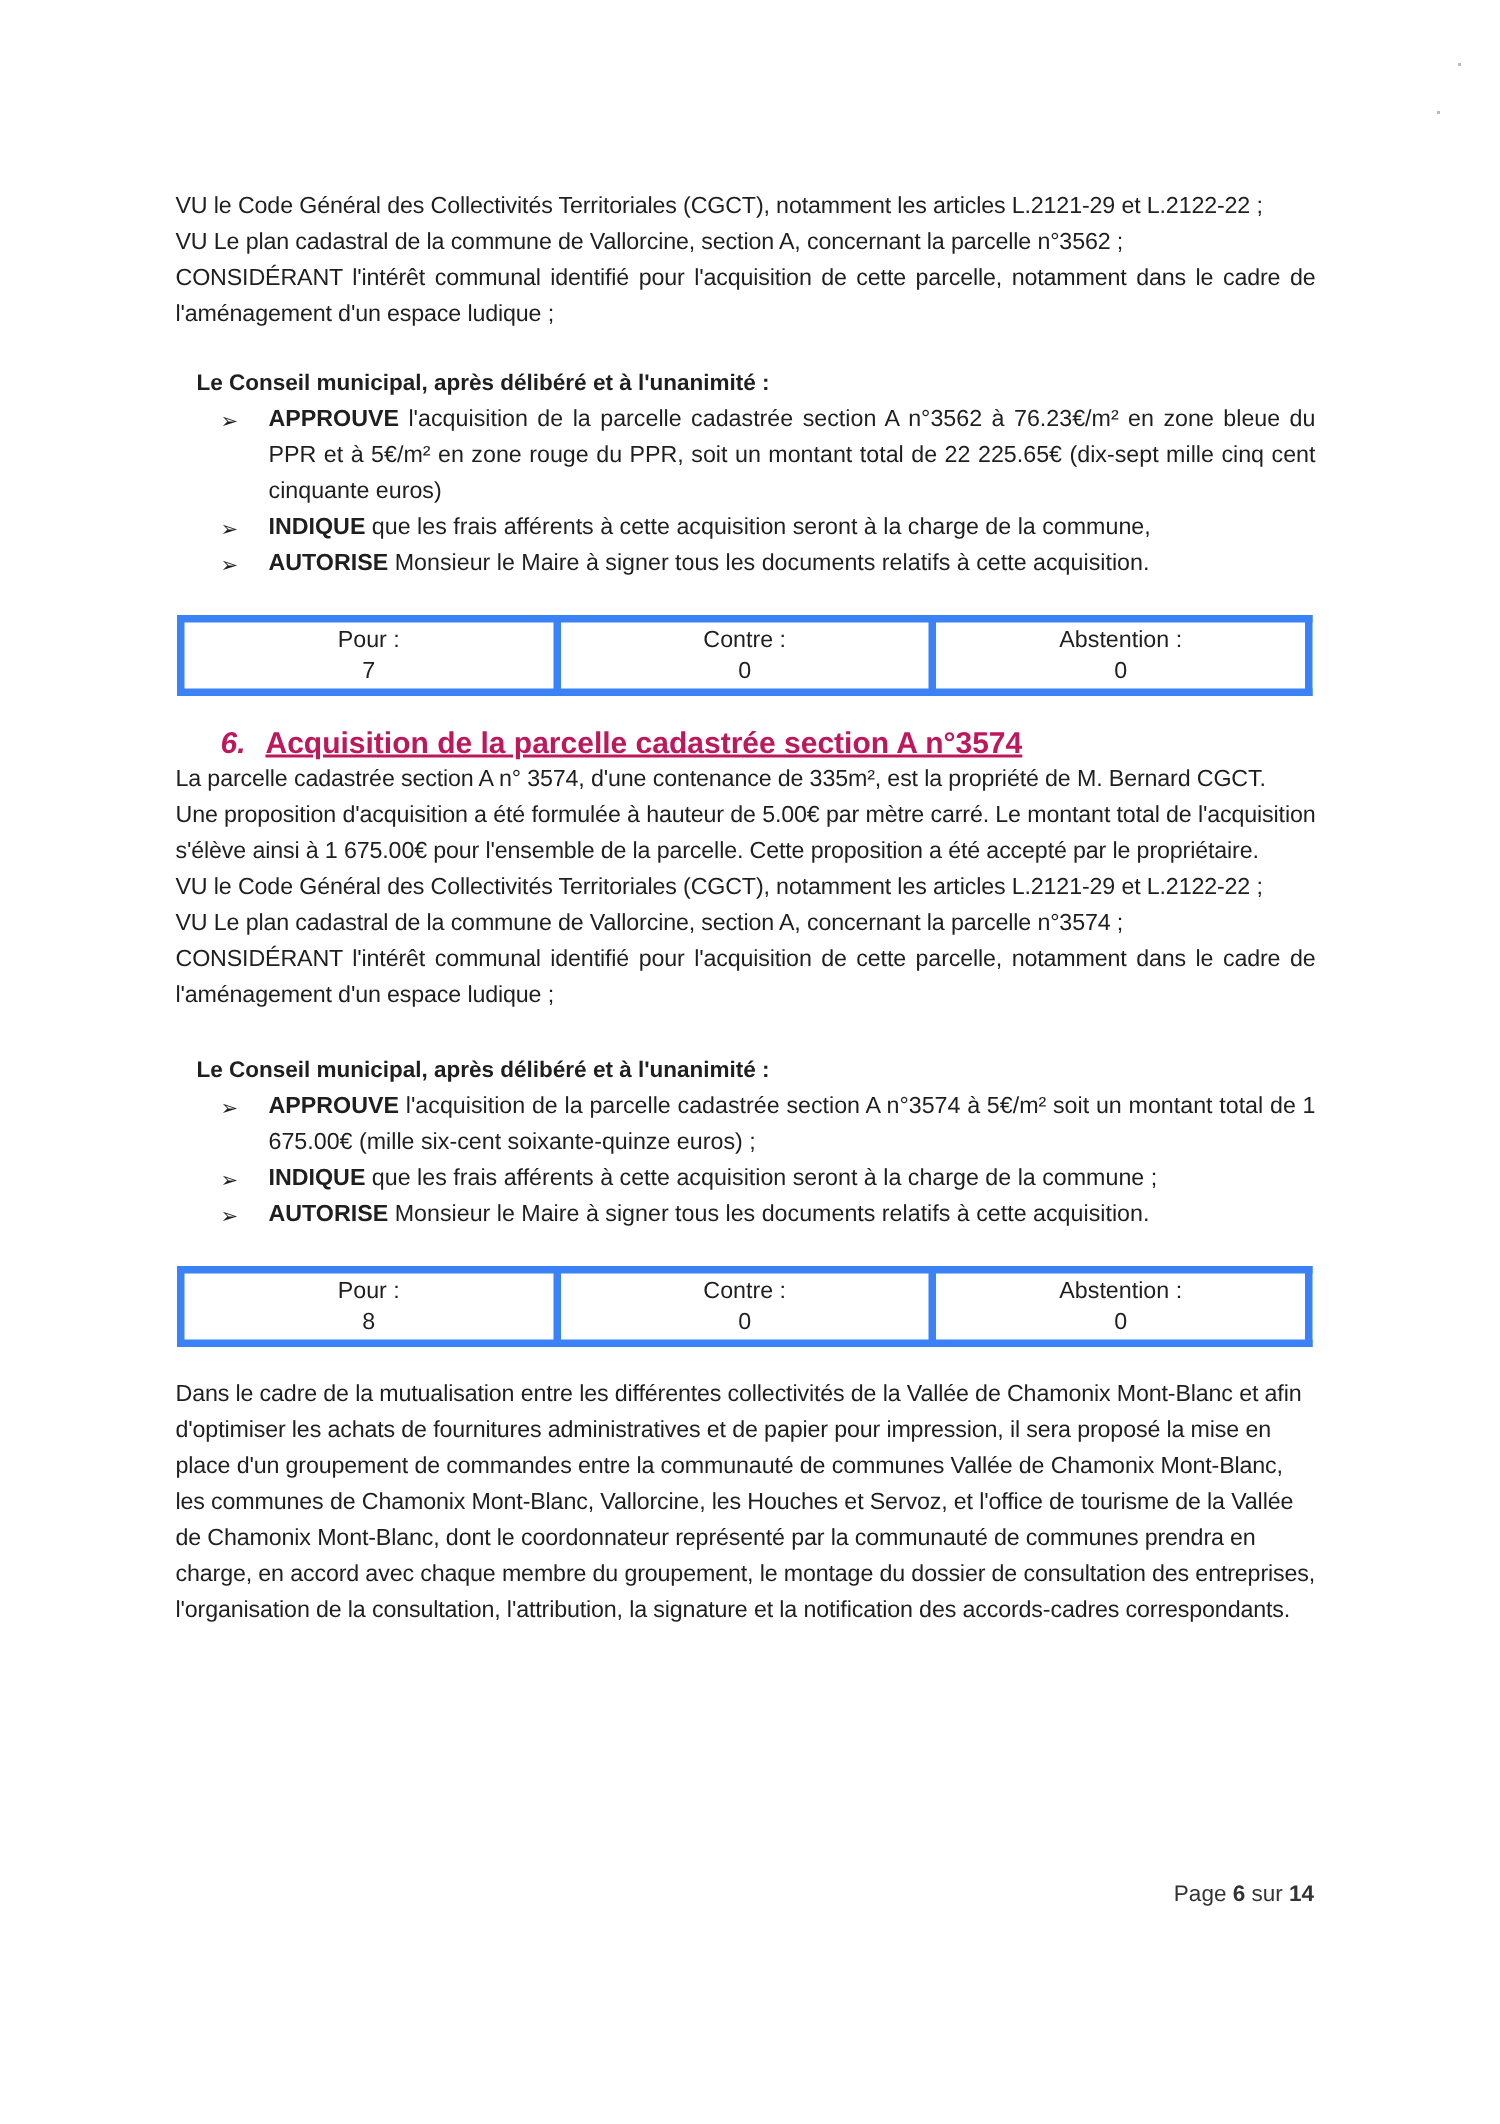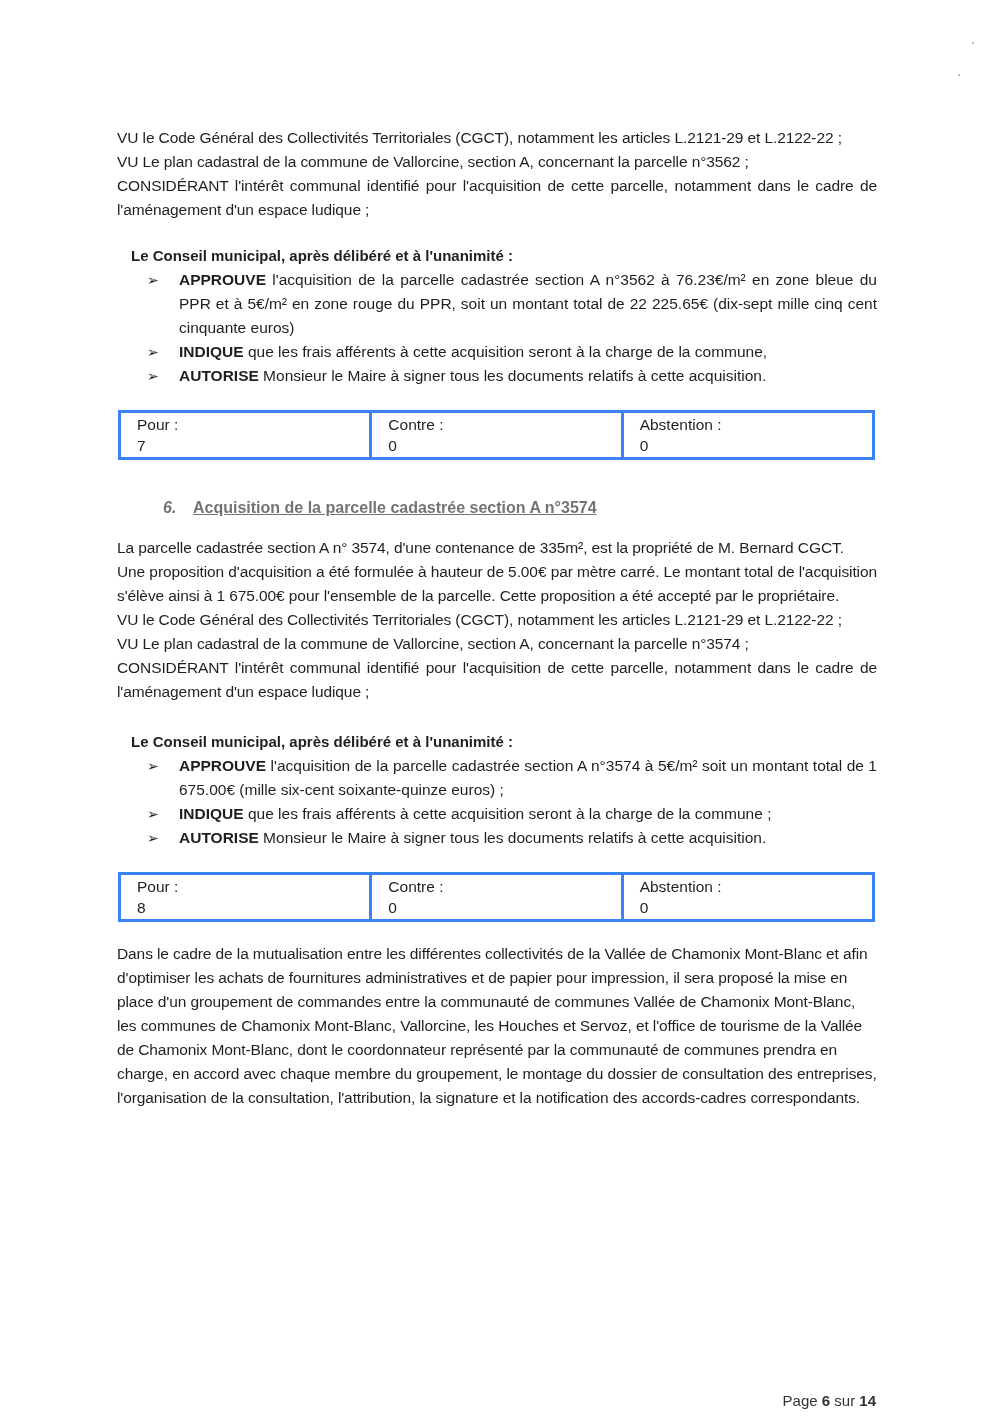--- a/index.html
+++ b/index.html
@@ -6,28 +6,28 @@
     body { width: 1000px; height: 1416px; position: relative; overflow: hidden;
       font-family: "Liberation Sans", sans-serif; color: #1f1f1f; }
     .page { position: absolute; left: 117px; top: 126px; width: 760px; }
     .p { font-size: 15.5px; line-height: 24px; margin: 0; text-align: justify; letter-spacing: -0.1px; }
     .p b { font-weight: normal; }
     .decision-title { font-size: 15px; font-weight: bold; line-height: 24px; margin: 0; padding-left: 14px; }
     ul.arrows { list-style: none; margin: 0; padding: 0 0 0 30px; }
     ul.arrows li { position: relative; padding-left: 32px; font-size: 15.5px; line-height: 24px; text-align: justify; }
     ul.arrows li .arrow { position: absolute; left: 0; top: 0; font-size: 14px; }
     table.votes { border-collapse: collapse; width: 757px; margin-left: 1px; }
-    table.votes td { border: 3px solid #3b82f6; font-size: 15.5px; line-height: 21px; padding: 1px 16px; width: 33.33%; }
-    h2.section { color: #737373; font-size: 16px; font-weight: bold; margin: 16px; padding-left: 30px; line-height: 24px; }
+    table.votes td { border: 5px solid #3b82f6; text-align: center; font-size: 15.5px; line-height: 21px; padding: 1px 16px; width: 33.33%; }
+    h2.section { color: #be185d; font-size: 20px; font-weight: bold; margin: 0; padding-left: 30px; line-height: 24px; }
     h2.section .num { display: inline-block; width: 30px; }
     h2.section .num.italic { font-style: italic; }
     h2.section .t { text-decoration: underline; }
     .gap-s { height: 12px; }
     .gap-m { height: 22px; }
-    .footer { position: absolute; right: 124px; top: 1392px; font-size: 15px; color: #333; }
+    .footer { position: absolute; right: 124px; top: 1254px; font-size: 15px; color: #333; }
     .footer b { font-weight: bold; }
     .speck { position: absolute; width: 2px; height: 2px; background: #bbb; }
   </style>
 </head>
 <body>
 
 <span class="speck" style="left:972px;top:42px;"></span>
 <span class="speck" style="left:958px;top:74px;"></span>
 
 <div class="page">

